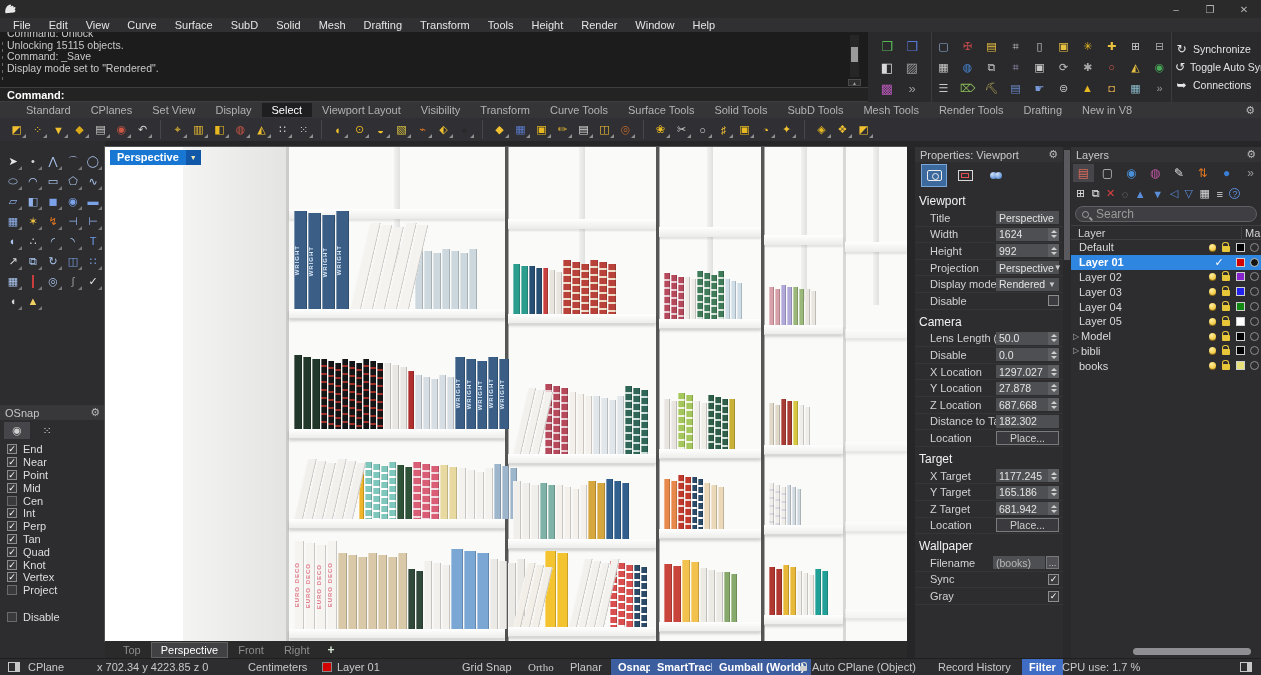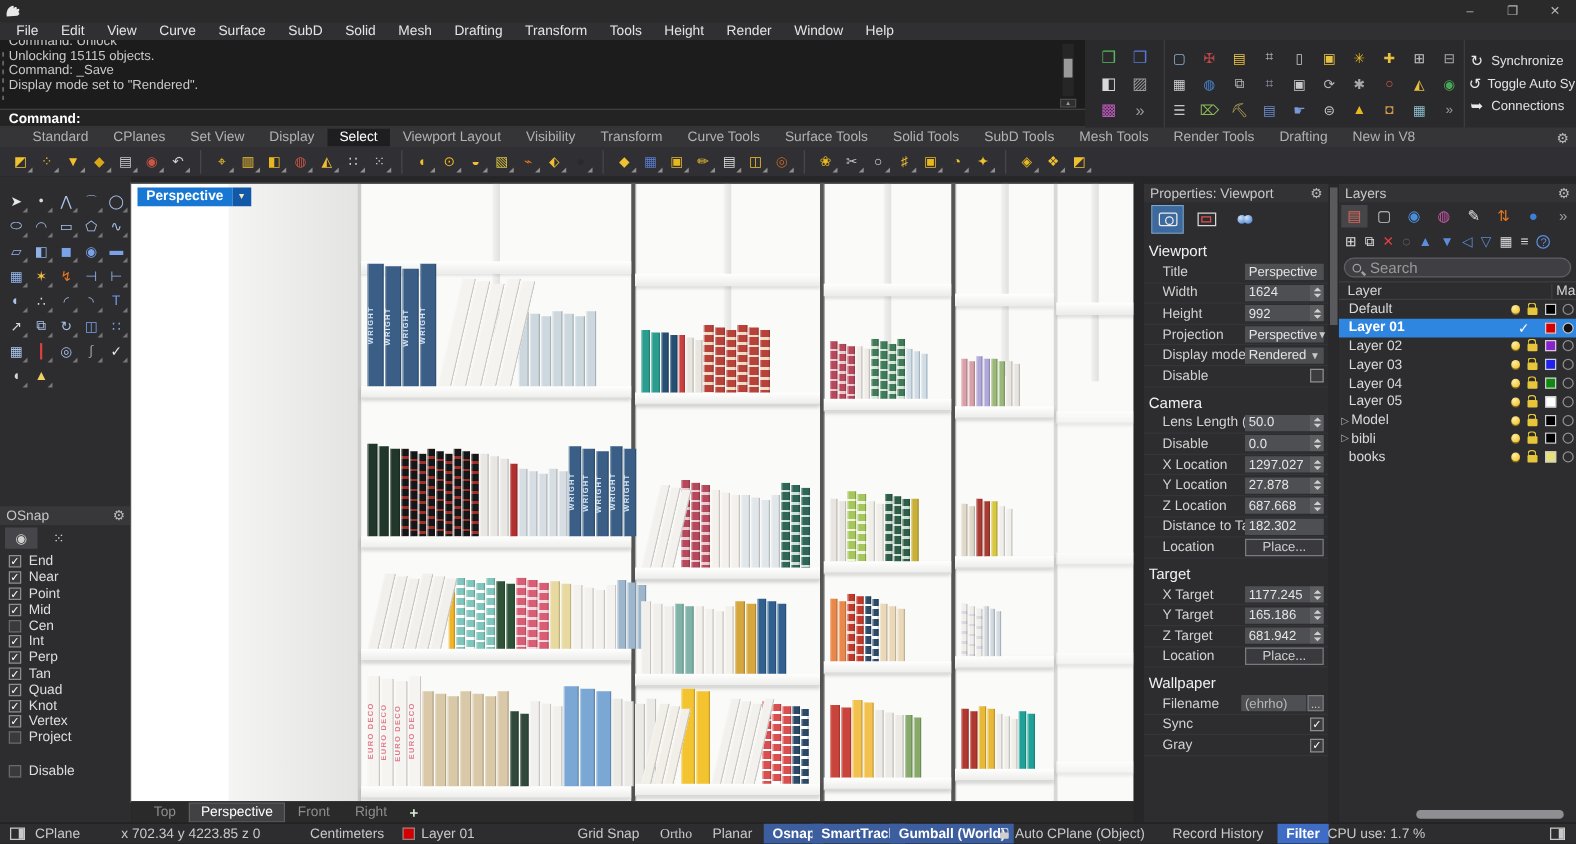--- a/index.html
+++ b/index.html
@@ -1089,21 +1089,21 @@
         <div class="p-row">
           <span class="p-lab">Location</span>
           <span class="p-ctl">
             <span class="p-btn">Place...</span>
           </span>
         </div>
         <div class="p-sec">Wallpaper</div>
         <div class="p-row">
           <span class="p-lab">Filename</span>
           <span class="p-ctl">
-            <span class="p-field" style="color: rgb(184, 184, 184);">(ehrho)</span>
+            <span class="p-field" style="color: rgb(184, 184, 184);">(books)</span>
             <span class="p-dots">...</span>
           </span>
         </div>
         <div class="p-row">
           <span class="p-lab">Sync</span>
           <span class="p-ctl">
             <span class="p-check">✓</span>
           </span>
         </div>
         <div class="p-row">

